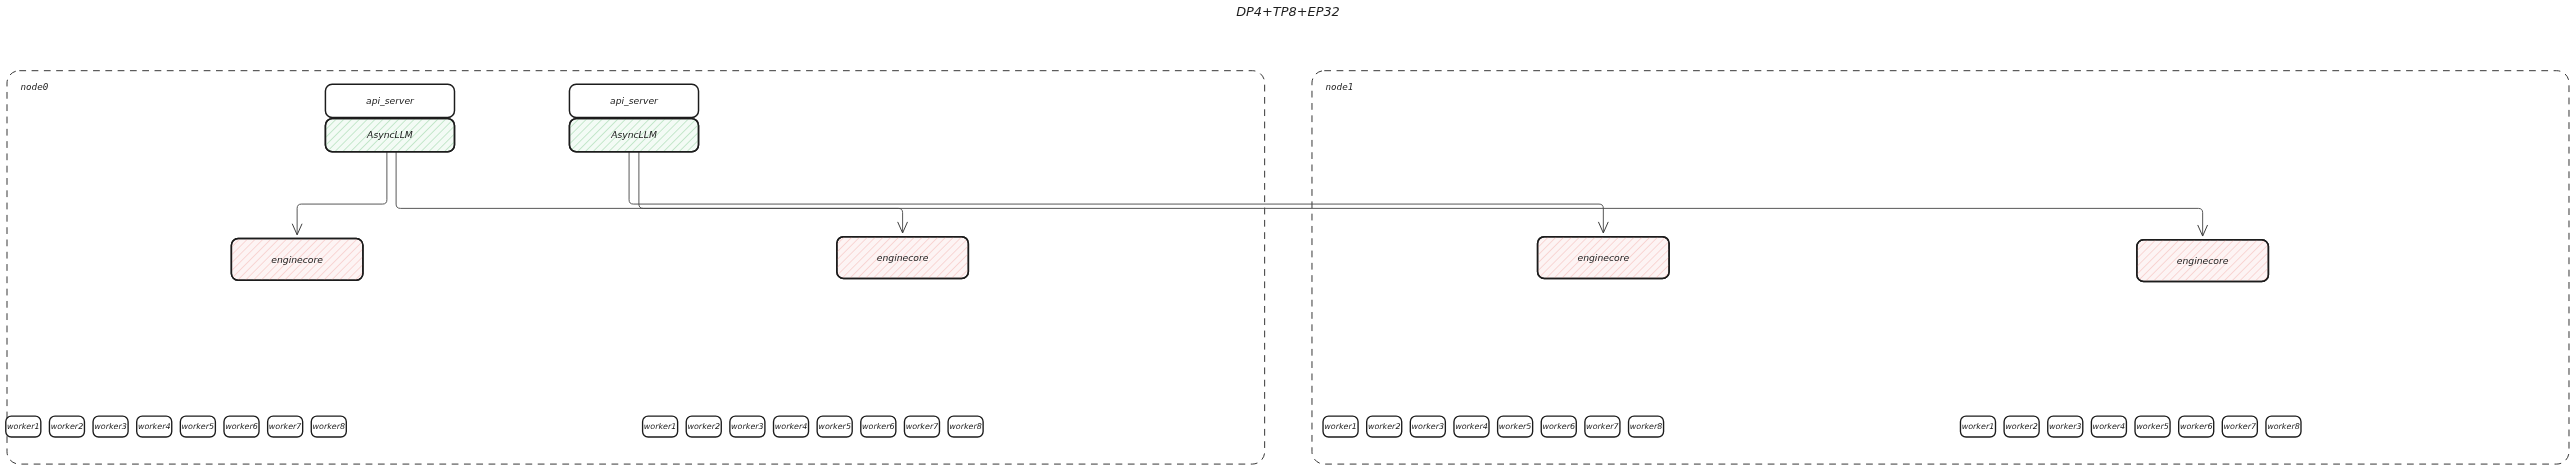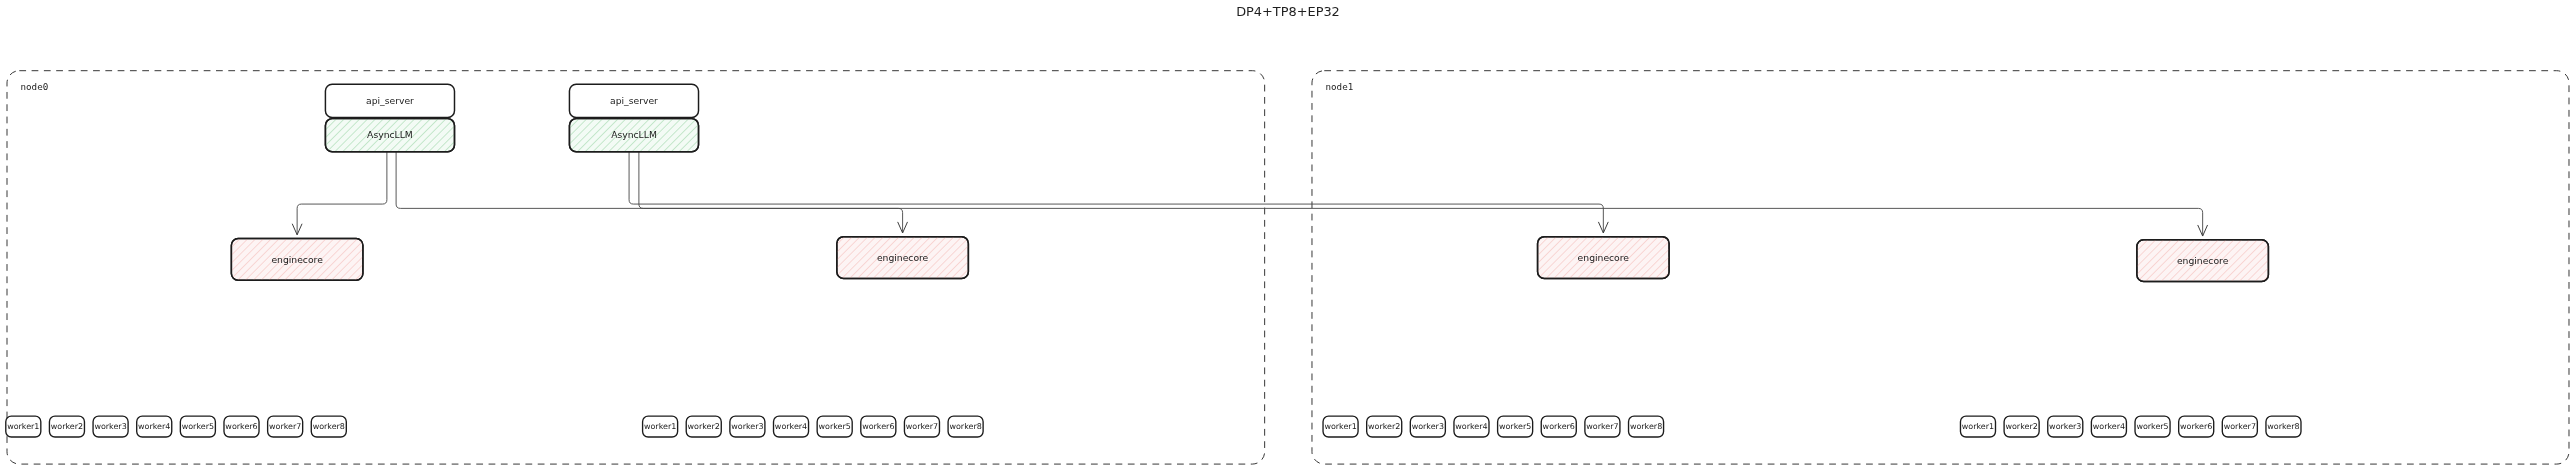--- a/index.html
+++ b/index.html
@@ -10,20 +10,21 @@
   body {
     width: 2576px;
     height: 469px;
     font-family: "DejaVu Sans", sans-serif;
     overflow: hidden;
   }
   #diagram-root {
     position: relative;
     width: 2484px;
     height: 469px;
+    font-style: italic;
   }
   svg.diagram {
     display: block;
     width: 2576px;
     height: 469px;
   }
   .diagram-title {
     font-family: "DejaVu Sans", sans-serif;
     font-size: 21px;
     fill: #1f1f1f;

